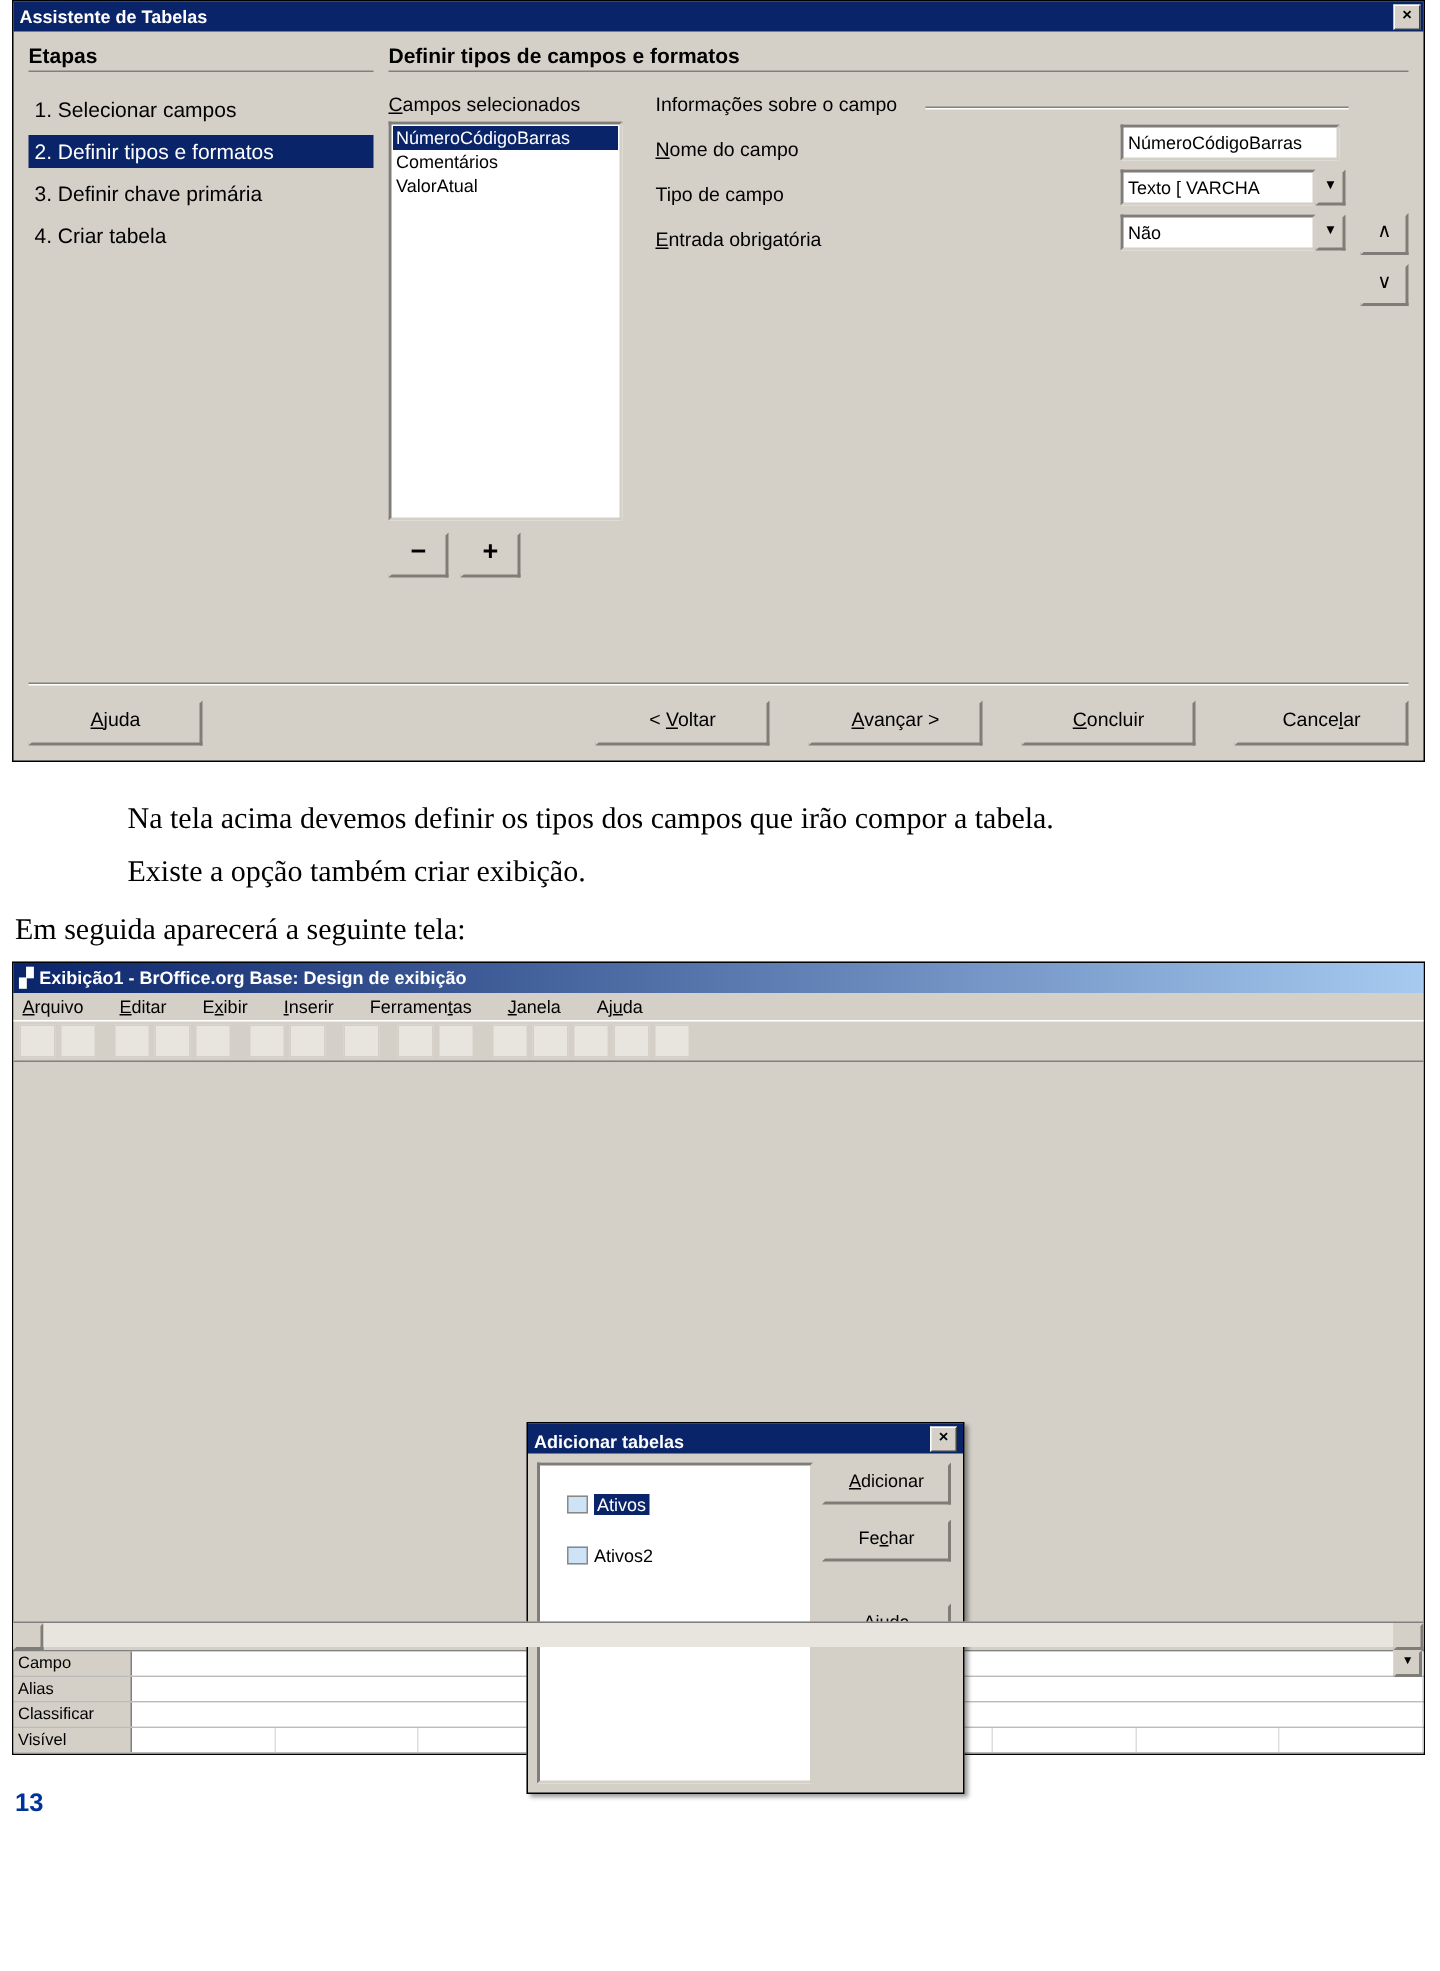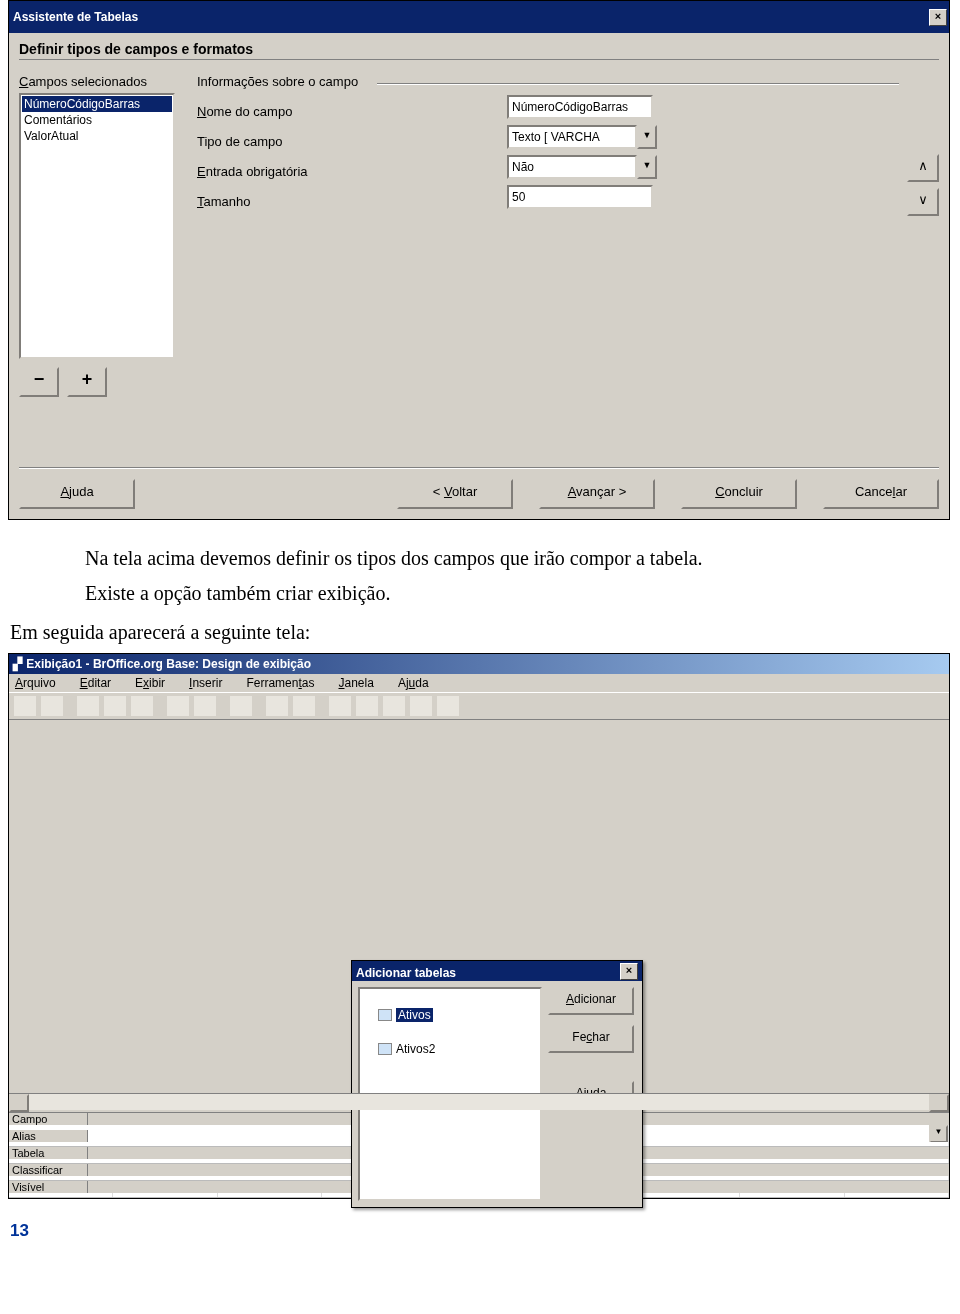--- a/index.html
+++ b/index.html
@@ -14,21 +14,21 @@
   
   .wizard {
     width: 940px;
     margin-left: 8px;
     border: 1px solid #000;
     background: #d4d0c8;
   }
   .wizard-titlebar {
     background: #0a246a;
     color: #fff;
-    height: 32px;
+    height: 20px;
     display: flex;
     align-items: center;
     justify-content: space-between;
     font-weight: bold;
     padding: 0 2px 0 4px;
     font-size: 12px;
   }
   .wizard-close {
     width: 16px;
     height: 15px;
@@ -252,21 +252,21 @@
   .tree-icon{ width:12px;height:10px;border:1px solid #888;background:#cfe3f7; }
   .tree-node.selected span.txt{ background:#0a246a; color:#fff; padding:0 2px;}
   .dlg-btns{ display:flex; flex-direction:column; gap:10px; }
   .dlg-btns .win-button{ min-width:82px; height:24px; font-size:12px; line-height:20px;}
 
   
   .grid{
     font-size:11px;
     border-top:1px solid #808080;
   }
-  .grow{ display:flex; height:16px; border-bottom:1px solid #bbb;flex-direction:column;}
+  .grow{ display:flex; height:16px; border-bottom:1px solid #bbb;}
   .gcell-head{
     width:72px;
     background:#d4d0c8;
     border-right:1px solid #808080;
     padding:0 3px;
     display:flex; align-items:center;
   }
   .gcell{
     flex:1; background:#fff;
     border-right:1px solid #ddd;
@@ -290,20 +290,27 @@
 <body>
 
 <div class="wizard">
   <div class="wizard-titlebar">
     <span>Assistente de Tabelas</span>
     <div class="wizard-close">×</div>
   </div>
 
   <div class="wizard-body">
 
+    <div class="wizard-left">
+      <div class="section-header">Etapas</div>
+      <div class="step">1.  Selecionar campos</div>
+      <div class="step step-active">2.  Definir tipos e formatos</div>
+      <div class="step">3.  Definir chave primária</div>
+      <div class="step">4.  Criar tabela</div>
+    </div>
 
     <div class="wizard-right">
       <div class="section-header">Definir tipos de campos e formatos</div>
 
       <div class="right-columns">
 
         <div class="selected-fields-col">
           <div class="col-label"><span class="accel">C</span><span></span>ampos selecionados</div>
           <div class="listbox">
             <div class="listbox-item selected">NúmeroCódigoBarras</div>
@@ -329,24 +336,20 @@
               <input class="win-input" value="Texto [ VARCHA" style="">
               <div class="drop-btn">▼</div>
             </div>
           </div>
           <div class="field-row">
             <div class="flabel"><span class="accel">E</span>ntrada obrigatória</div>
             <div class="win-drop">
               <input class="win-input" value="Não" style="">
               <div class="drop-btn">▼</div>
             </div>
-          </div>
-          <div class="field-row">
-            <div class="flabel"><span class="accel">T</span>amanho</div>
-            <input class="win-input" style="width: 136px;" value="50">
           </div>
         </div>
 
         <div class="arrow-buttons">
           <div class="small-btn">∧</div>
           <div class="small-btn">∨</div>
         </div>
       </div>
     </div>
   </div>
@@ -442,24 +445,20 @@
       <div class="gcell-head">Campo</div>
       <div class="gcell">
           <div class="tiny-drop">▼</div>
         </div>
     </div>
     <div class="grow">
       <div class="gcell-head">Alias</div>
       <div class="gcell"></div>
     </div>
     <div class="grow">
-      <div class="gcell-head">Tabela</div>
-      <div class="gcell"></div>
-    </div>
-    <div class="grow">
       <div class="gcell-head">Classificar</div>
       <div class="gcell"></div>
     </div>
     <div class="grow">
       <div class="gcell-head">Visível</div>
       <div class="gcells-row">
         <div class="gc">
             <div class="chk"></div>
           </div>
         <div class="gc">

